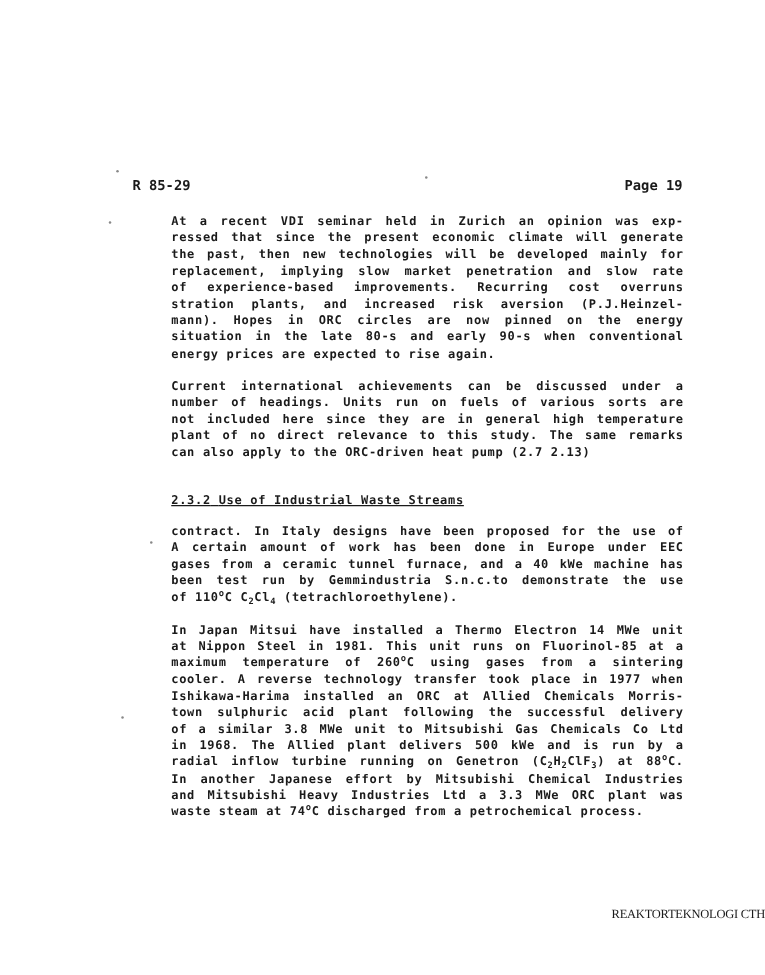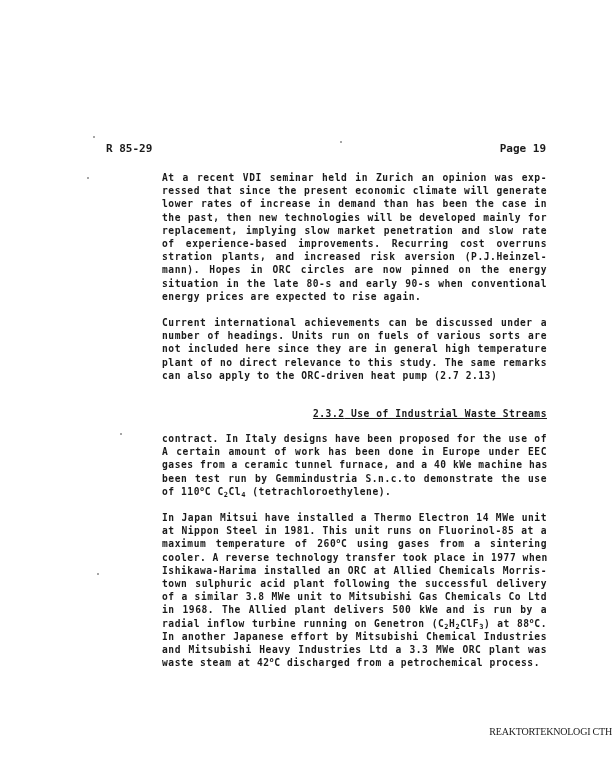--- a/index.html
+++ b/index.html
@@ -6,24 +6,24 @@
   body { width: 612px; height: 780px; position: relative; overflow: hidden;
          font-family: "DejaVu Sans Mono", monospace; color: #1a1a1a; }
   .page { position: absolute; left: 0; top: 0; width: 515px; height: 780px; background: #fff; }
   .header { position: absolute; top: 142px; left: 106px; width: 440px; height: 16px;
             font-size: 11px; font-weight: bold; }
   .header .left { position: absolute; left: 0; top: 0; }
   .header .right { position: absolute; right: 0; top: 0; }
   .body { position: absolute; left: 137px; top: 171px; width: 410px; }
   .para { font-size: 9.6px; line-height: 13.2px; font-weight: bold; letter-spacing: 0.55px;
           text-align: justify; margin: 0 0 13px 0; white-space: normal; }
-  .para .line { display: block; text-align: justify; text-align-last: justify; white-space: nowrap; overflow: visible; margin-left: 25px; }
+  .para .line { display: block; text-align: justify; text-align-last: justify; white-space: nowrap; overflow: visible; }
   .para .line.last { text-align-last: left; }
   .heading { font-size: 9.6px; font-weight: bold; letter-spacing: 0.55px; text-decoration: underline;
-             margin: 25px 0 12px 0; line-height: 13px; text-align: right; }
+             margin: 25px 0 12px 0; line-height: 13px; }
   sub { font-size: 7px; vertical-align: -2px; line-height: 0; }
   sup { font-size: 7px; vertical-align: 4px; line-height: 0; }
   .footer { position: absolute; top: 726px; left: 0; width: 612px; text-align: right;
             font-family: "Liberation Serif", serif; font-size: 10px; letter-spacing: -0.2px; }
   .speck { position: absolute; width: 2px; height: 2px; background: #888; border-radius: 1px; }
 </style>
 </head>
 <body>
 
 <div class="page">
@@ -37,21 +37,20 @@
   <div class="header">
     <span class="left">R 85-29</span>
     <span class="right">Page 19</span>
   </div>
 
   <div class="body">
 
     <div class="para">
       <span class="line">At a recent VDI seminar held in Zurich an opinion was exp-</span>
       <span class="line">ressed that since the present economic climate will generate</span>
-      <span class="line">lower rates of increase in demand than has been the case in</span>
       <span class="line">the past, then new technologies will be developed mainly for</span>
       <span class="line">replacement, implying slow market penetration and slow rate</span>
       <span class="line">of experience-based improvements. Recurring cost overruns</span>
       <span class="line">stration plants, and increased risk aversion (P.J.Heinzel-</span>
       <span class="line">mann). Hopes in ORC circles are now pinned on the energy</span>
       <span class="line">situation in the late 80-s and early 90-s when conventional</span>
       <span class="line last">energy prices are expected to rise again.</span>
     </div>
 
     <div class="para">
@@ -80,20 +79,20 @@
       <span class="line">at Nippon Steel in 1981. This unit runs on Fluorinol-85 at a</span>
       <span class="line"><span>maximum temperature of 260</span><sup>o</sup><span>C using gases from a sintering</span></span>
       <span class="line">cooler. A reverse technology transfer took place in 1977 when</span>
       <span class="line">Ishikawa-Harima installed an ORC at Allied Chemicals Morris-</span>
       <span class="line">town sulphuric acid plant following the successful delivery</span>
       <span class="line">of a similar 3.8 MWe unit to Mitsubishi Gas Chemicals Co Ltd</span>
       <span class="line">in 1968. The Allied plant delivers 500 kWe and is run by a</span>
       <span class="line"><span>radial inflow turbine running on Genetron (C</span><sub>2</sub><span>H</span><sub>2</sub><span>ClF</span><sub>3</sub><span>) at 88</span><sup>o</sup><span>C.</span></span>
       <span class="line">In another Japanese effort by Mitsubishi Chemical Industries</span>
       <span class="line">and Mitsubishi Heavy Industries Ltd a 3.3 MWe ORC plant was</span>
-      <span class="line last"><span>waste steam at 42</span><sup>o</sup><span>C discharged from a petrochemical process.</span></span>
+      <span class="line last"><span>waste steam at 74</span><sup>o</sup><span>C discharged from a petrochemical process.</span></span>
     </div>
 
   </div>
 
   <div class="footer">REAKTORTEKNOLOGI CTH</div>
 
 </div>
 
 </body></html>

